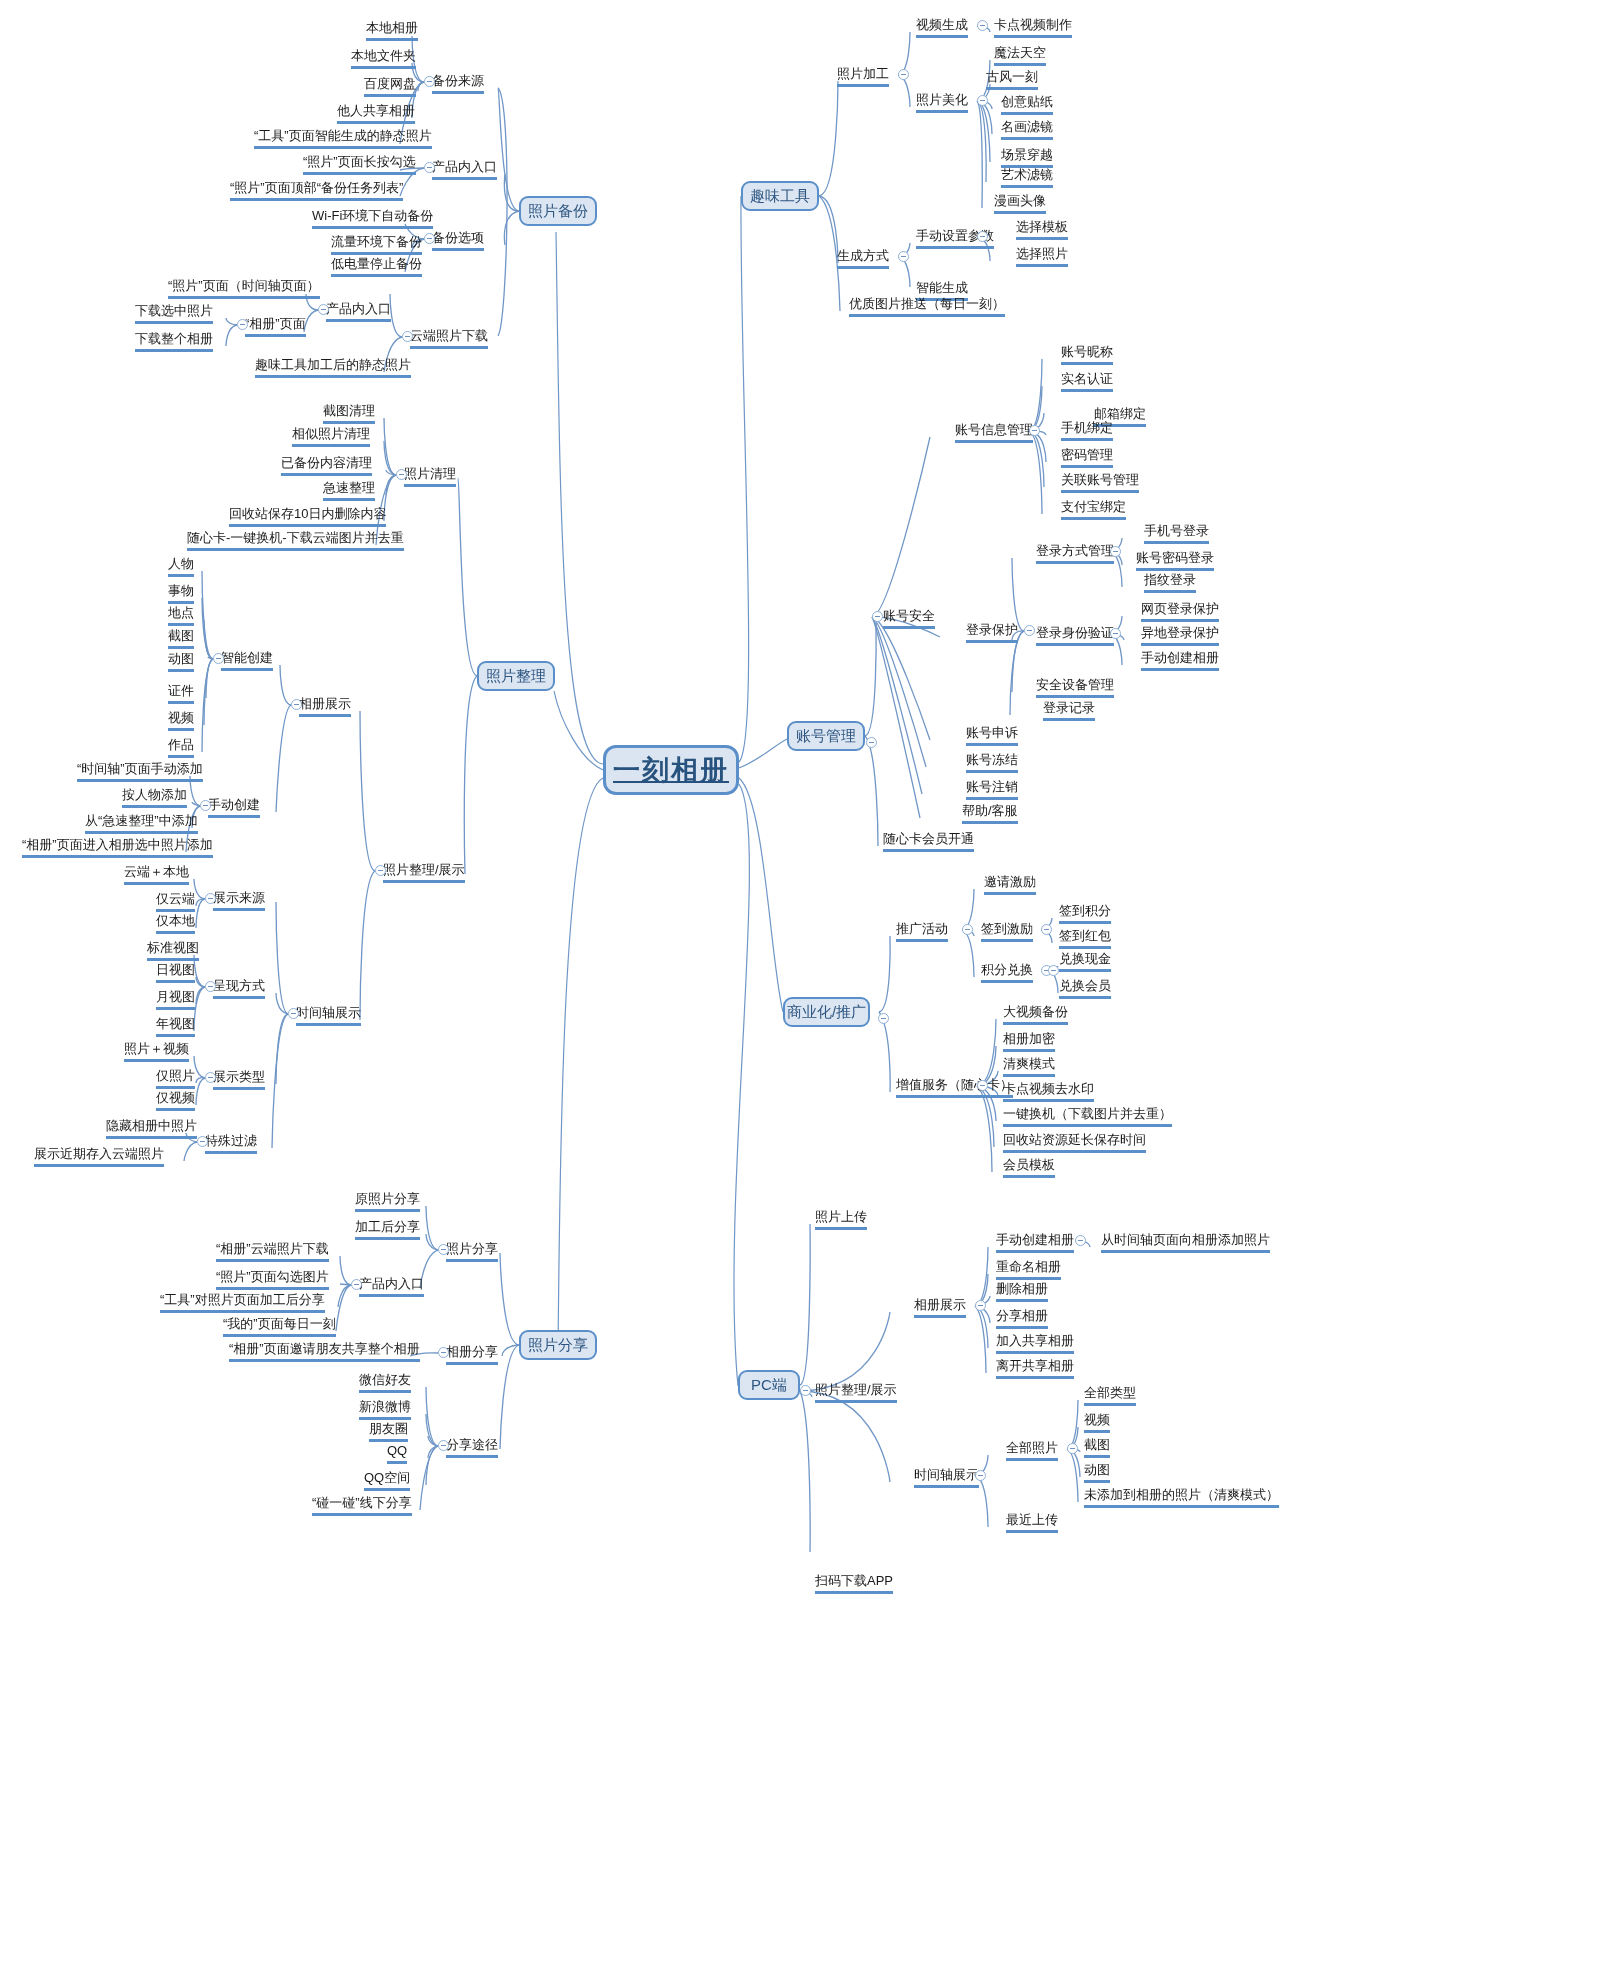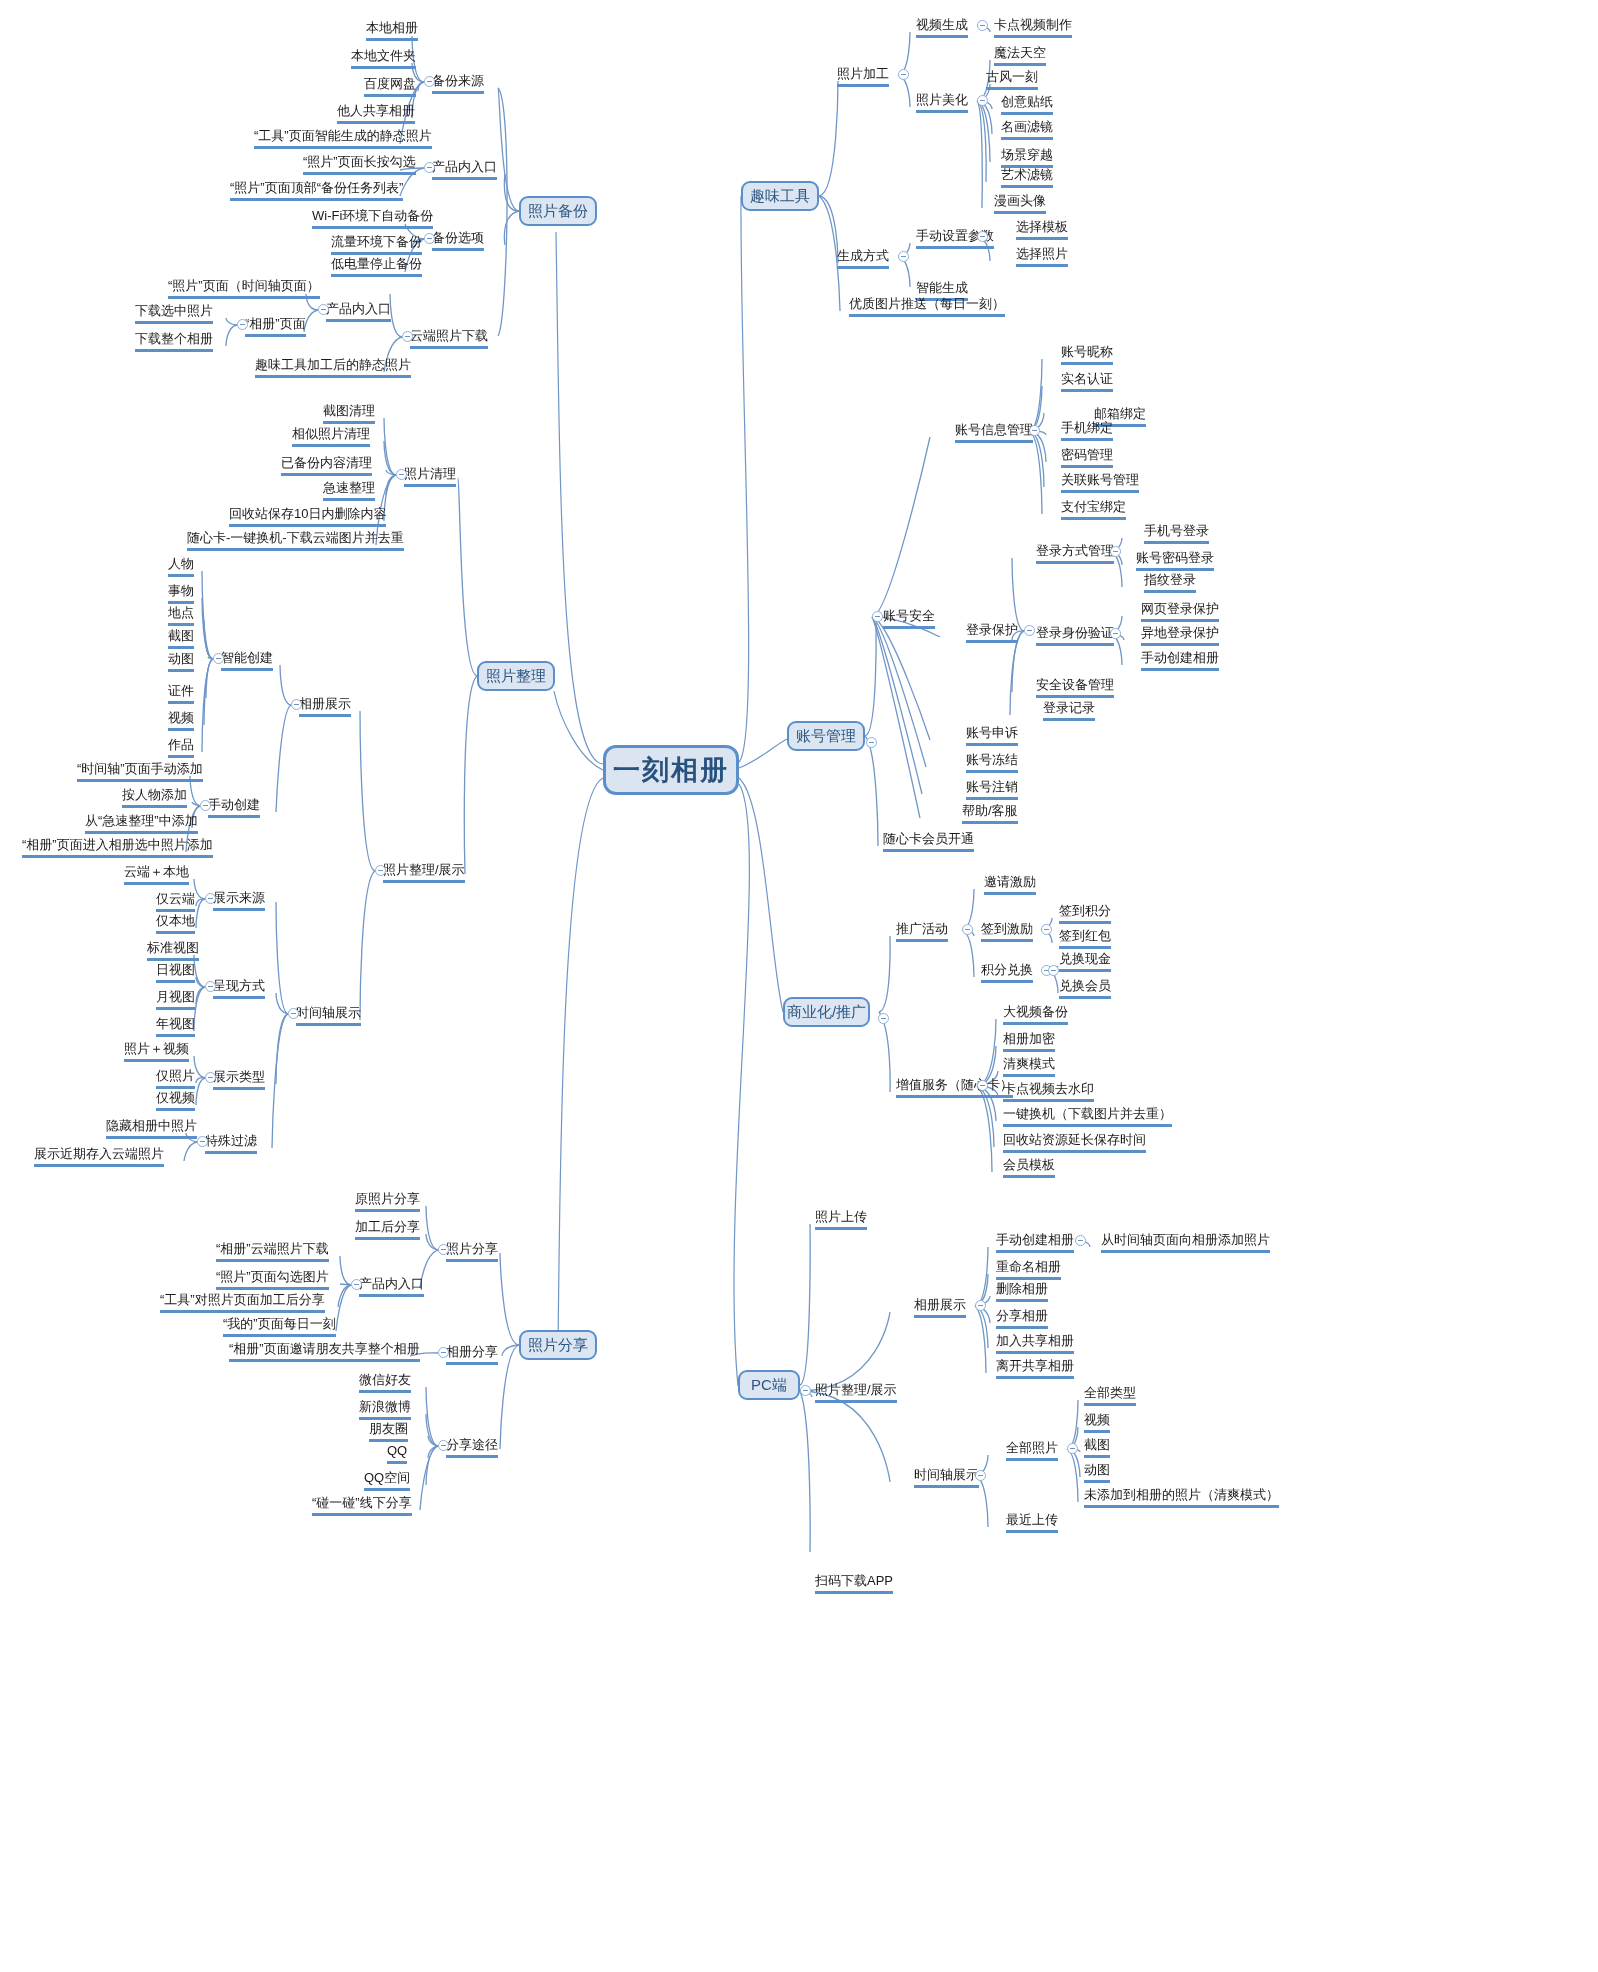--- a/index.html
+++ b/index.html
@@ -56,20 +56,21 @@
     border-radius:13px;
     color:#28527e;
     font-size:27px;
     font-weight:bold;
     letter-spacing:2px;
     display:flex;
     align-items:center;
     justify-content:center;
     white-space:nowrap;
     box-sizing:border-box;
+    text-decoration:underline;
   }
   
   .toggle{
     position:absolute;
     width:11px;height:11px;
     border:1px solid #8fb0d6;
     border-radius:50%;
     background:#fff;
     box-sizing:border-box;
   }

